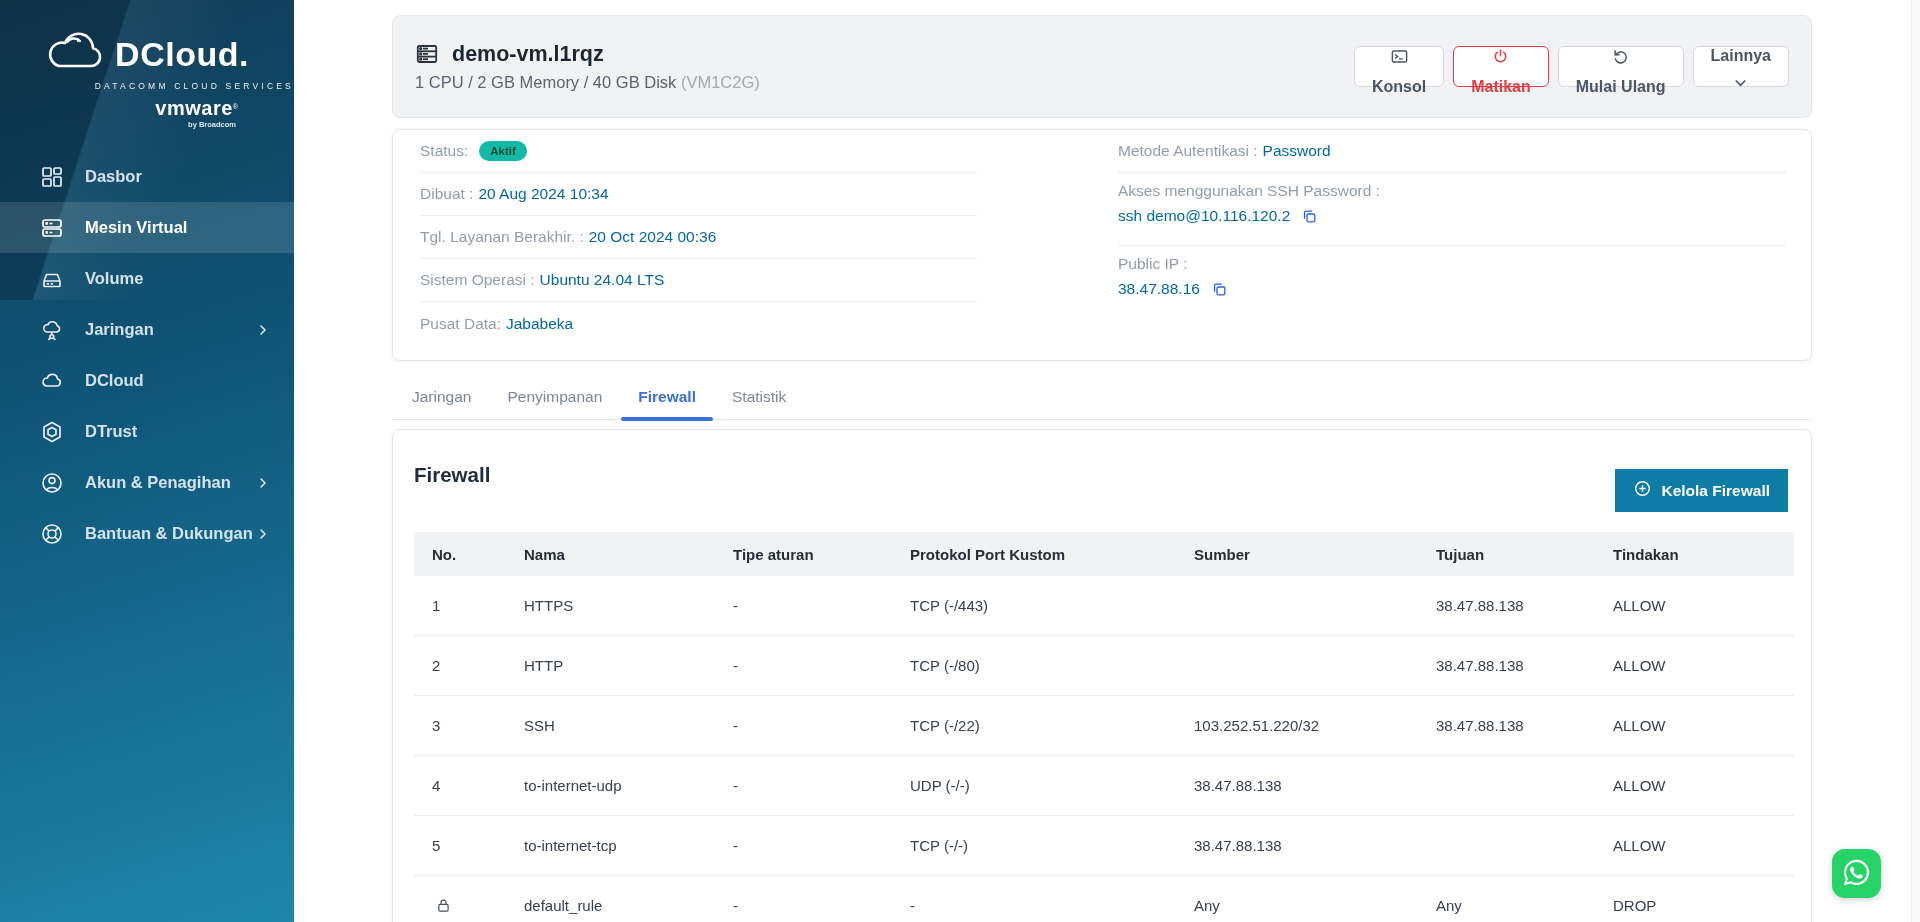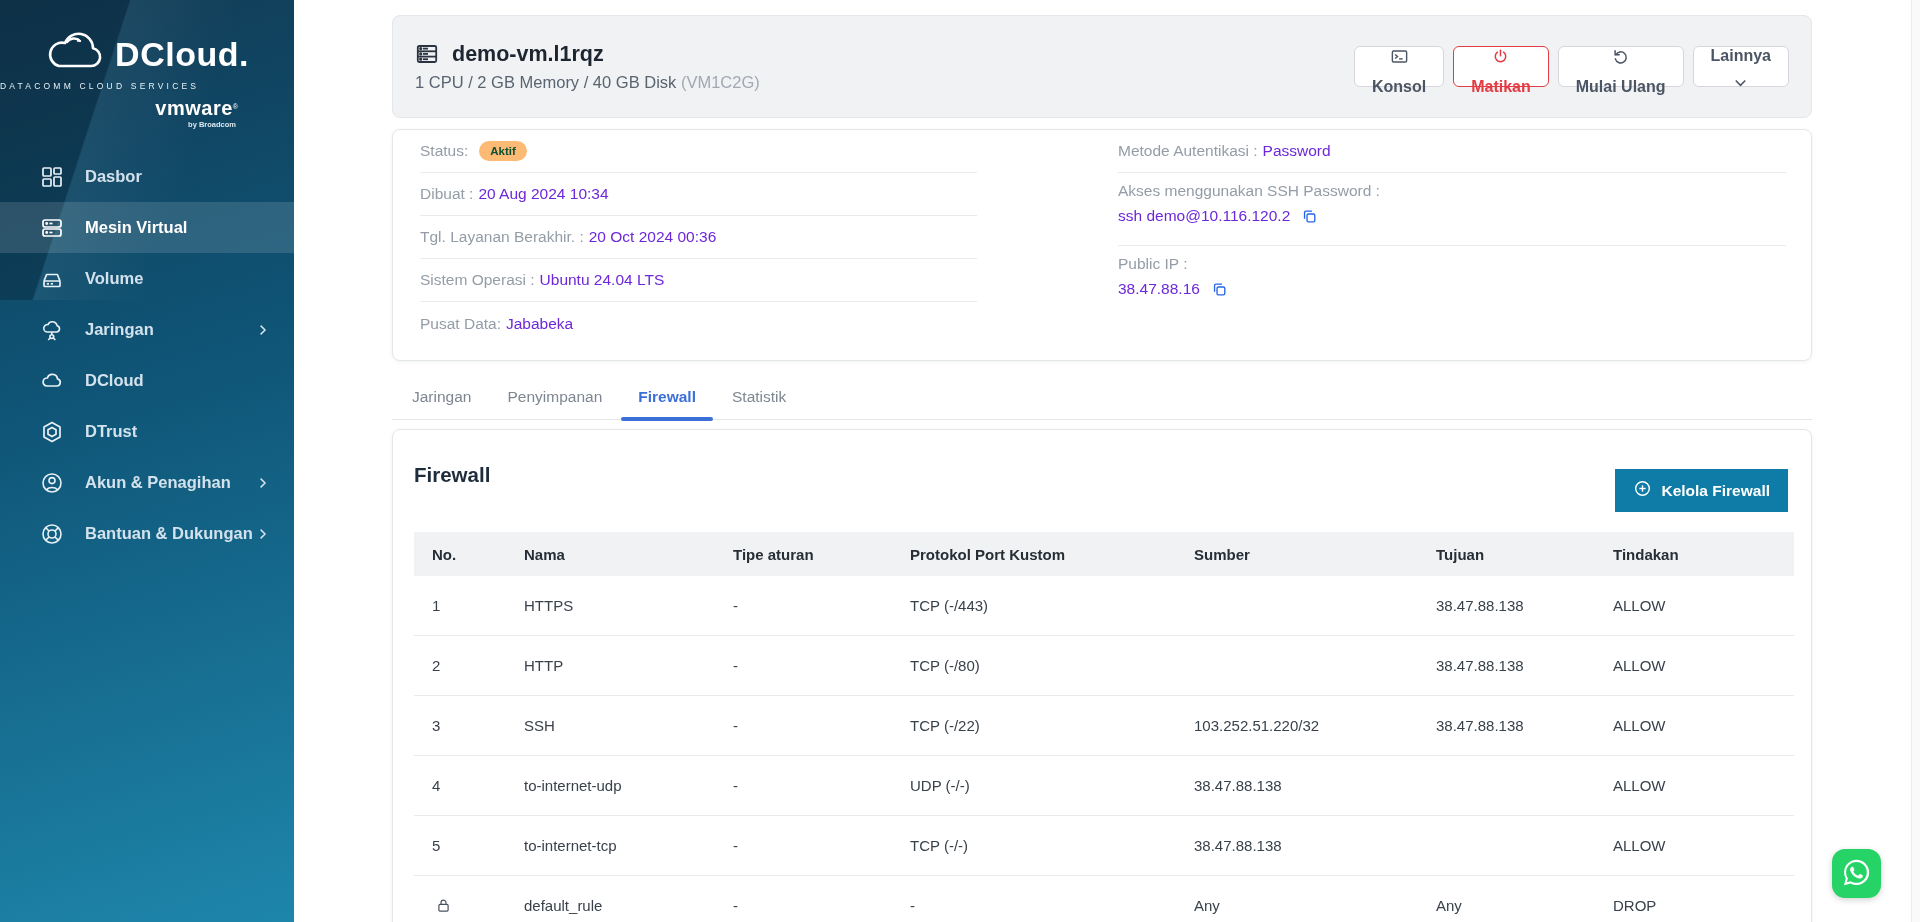--- a/index.html
+++ b/index.html
@@ -9,21 +9,21 @@
   
   .sidebar { position:absolute; left:0; top:0; width:294px; height:922px;
     background:linear-gradient(163deg,#113b55 0%,#0f5577 42%,#1e86ab 100%);
     overflow:hidden; }
   .sidebar::before { content:''; position:absolute; left:0; top:0; width:100%; height:300px;
     background:linear-gradient(108deg, rgba(6,24,38,0.30) 0%, rgba(6,24,38,0.30) 33%, rgba(255,255,255,0.05) 33.5%, rgba(255,255,255,0.0) 62%);
     pointer-events:none; }
   .logo-wrap { position:relative; margin-top:30px; }
   .logo-row { display:flex; align-items:center; justify-content:center; gap:8px; }
   .logo-brand { color:#fff; font-size:34px; font-weight:bold; letter-spacing:0.5px; }
-  .logo-sub { text-align:left; color:#e8f1f6; font-size:8.5px; letter-spacing:3.2px; margin-top:3px; }
+  .logo-sub { text-align:right; color:#e8f1f6; font-size:8.5px; letter-spacing:3.2px; margin-top:3px; }
   .vmware-row { text-align:right; margin-right:56px; margin-top:6px; color:#fff; }
   .vmware-brand { font-size:20px; font-weight:bold; letter-spacing:0.5px; }
   .vmware-reg { font-size:7px; vertical-align:super; }
   .vmware-by { font-size:7.5px; color:#dbe8ef; margin-right:2px; margin-top:0px; font-weight:bold; }
   .nav { margin-top:22px; position:relative; }
   .nav-item { height:51px; display:flex; align-items:center; padding-left:40px; cursor:pointer;
     color:#d3e2ec; font-size:16.5px; font-weight:600; position:relative; }
   .nav-item.active { background:rgba(255,255,255,0.13); color:#fff;text-align:right; }
   .nav-icon { width:24px; height:24px; margin-right:21px; flex:0 0 24px; }
   .nav-icon svg { width:24px; height:24px; display:block; }
@@ -52,22 +52,22 @@
   
   .status-card { margin-top:11px; width:1420px; height:232px; background:#fff;
     border:1px solid #e4e7ea; border-radius:8px; box-shadow:0 1px 4px rgba(20,30,50,0.06);
     display:flex; }
   .d-left { margin-left:27px; width:557px; }
   .d-right { margin-left:141px; width:668px; }
   .info-row { height:43px; display:flex; align-items:center; border-bottom:1px solid #e9ebee;
     font-size:15.5px; }
   .info-row.last { border-bottom:none; }
   .lbl { color:#949da7; margin-right:5px; }
-  .val { color:#6d28d9;text-align:center; }
-  .badge-aktif { display:inline-block; background:#fdba74; color:#0d4f33; font-size:11.5px;
+  .val { color:#0369a1;text-align:center; }
+  .badge-aktif { display:inline-block; background:#14b8a6; color:#0d4f33; font-size:11.5px;
     font-weight:bold; padding:4px 11px; border-radius:11px; margin-left:6px; }
   .info-multi { padding-top:9px; border-bottom:1px solid #e9ebee; height:73px; font-size:15.5px; }
   .info-multi.last { border-bottom:none; height:70px; }
   .info-multi .line2 { margin-top:7px; display:flex; align-items:center; }
   .copy-btn { width:17px; height:17px; margin-left:11px; cursor:pointer; background:none; border:none; padding:0; }
   .copy-btn svg { width:17px; height:17px; display:block; }
 
   
   .tabs { margin-top:27px; width:1420px; border-bottom:1px solid #e4e7ea;
     display:flex; padding-left:3px; }

